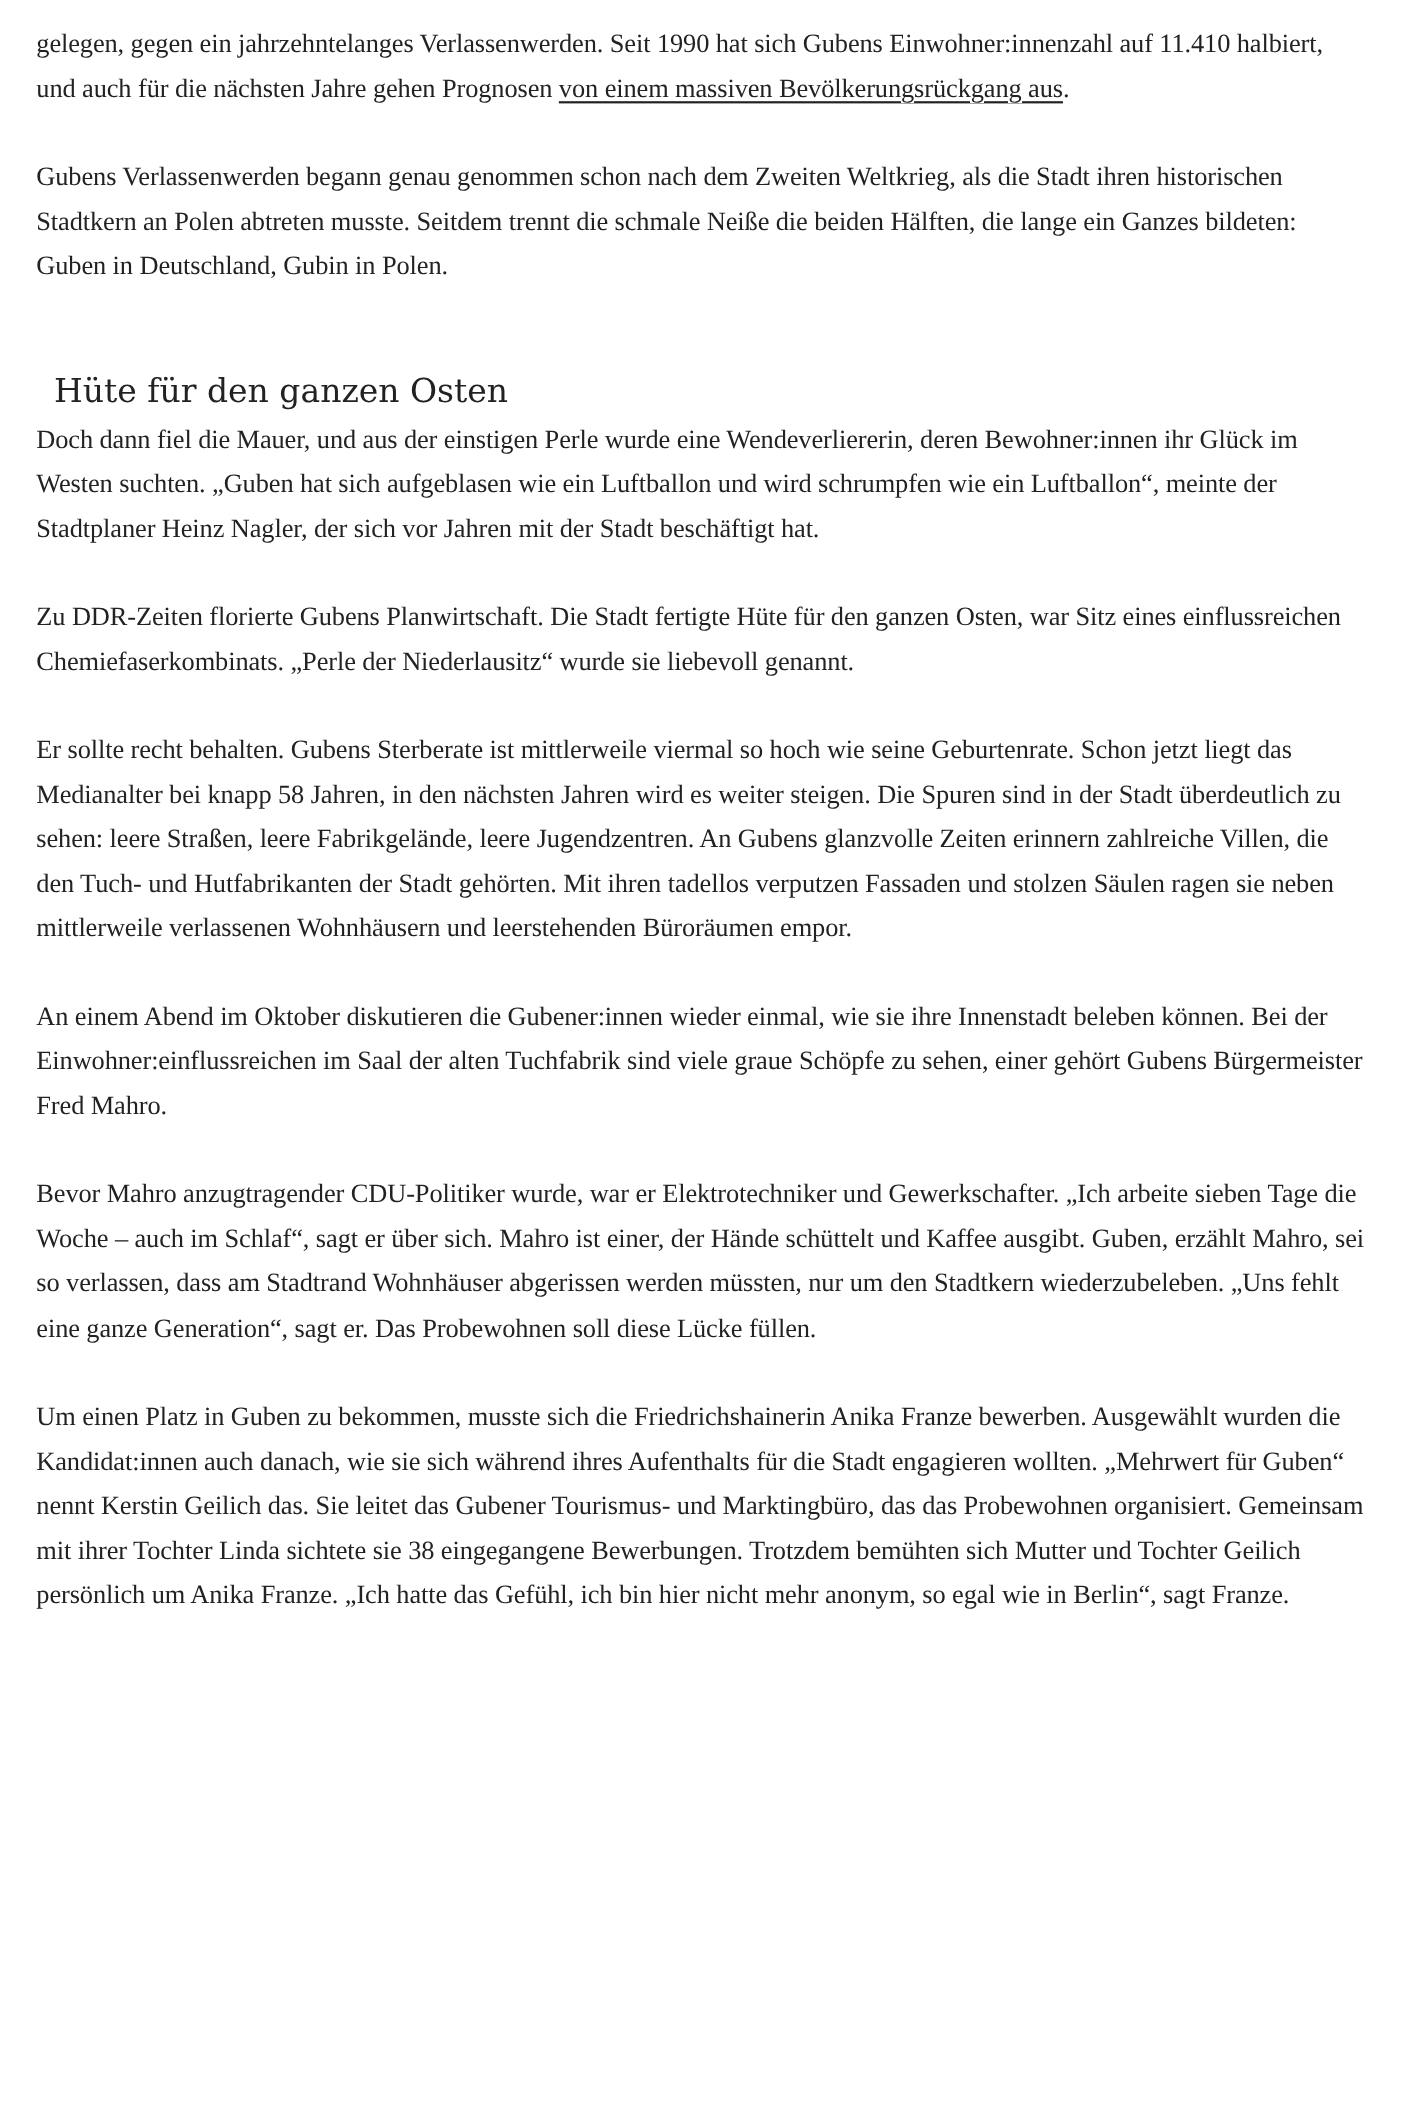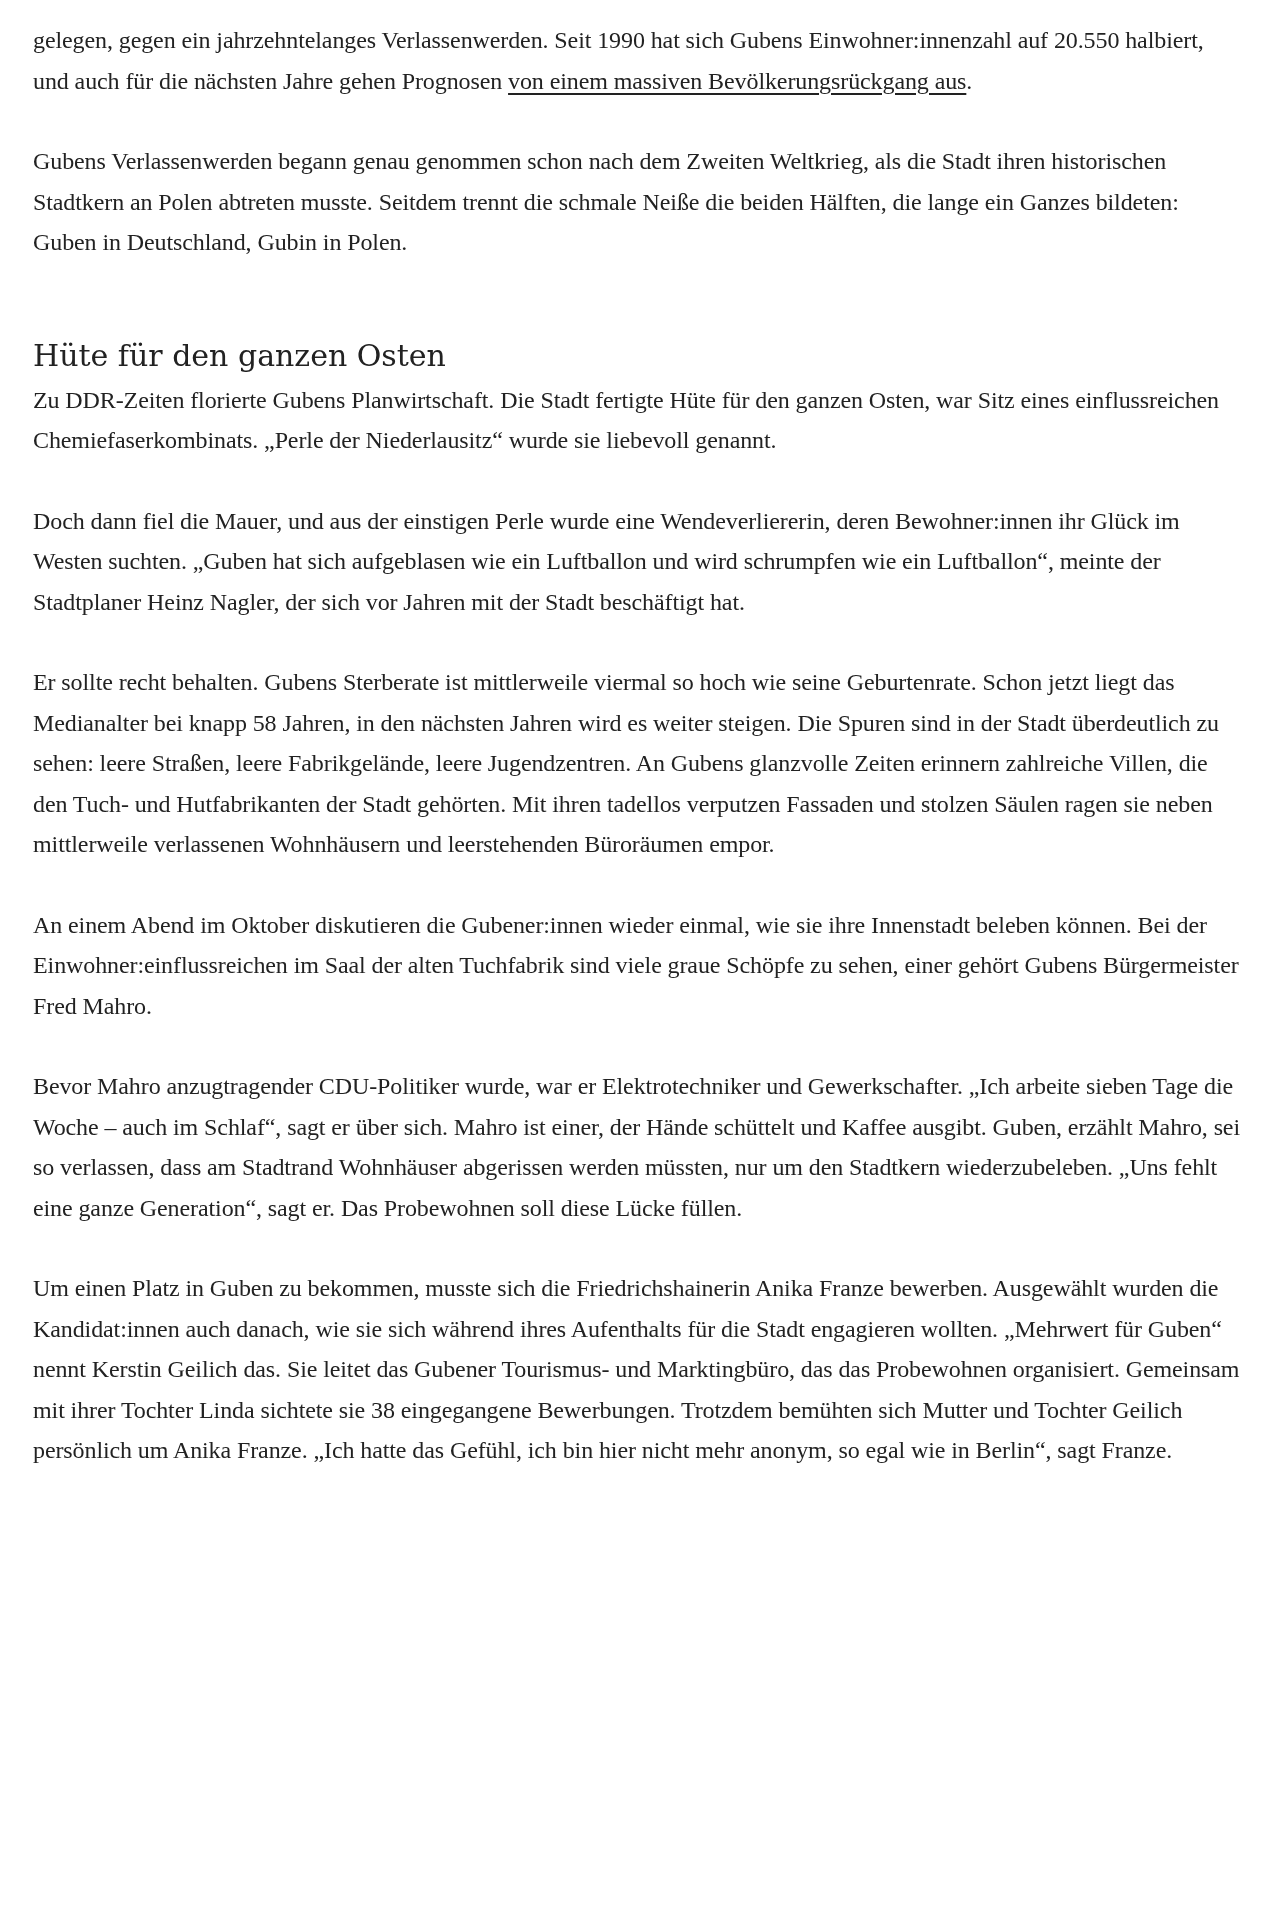--- a/index.html
+++ b/index.html
@@ -11,33 +11,33 @@
   }
   .para {
     font-family: "Liberation Serif", "DejaVu Serif", serif;
     font-size: 24px; line-height: 40.5px; margin: 0 0 40px 0;
     letter-spacing: -0.1px;
   }
   .para a { color: #222222; text-underline-offset: 4px; text-decoration-thickness: 1.5px; }
   .heading {
     font-family: "DejaVu Serif", "Liberation Serif", serif;
     font-weight: normal; font-size: 30px; line-height: 40px;
-    margin: 73px 0 4px 0; color: #222222;
+    margin: 73px 0 4px 16px; color: #222222;
   }
 </style>
 </head>
 <body>
 
 <div class="article">
   <p class="para">
-    <span>gelegen, gegen ein jahrzehntelanges Verlassenwerden. Seit 1990 hat sich Gubens Einwohne­r:innenzahl auf 20.550 halbiert, und auch für die nächsten Jahre gehen Prognosen </span><a href="#">von einem massiven Bevölkerungsrückgang aus</a><span>.</span>
+    <span>gelegen, gegen ein jahrzehntelanges Verlassenwerden. Seit 1990 hat sich Gubens Einwohne­r:innenzahl auf 11.410 halbiert, und auch für die nächsten Jahre gehen Prognosen </span><a href="#">von einem massiven Bevölkerungsrückgang aus</a><span>.</span>
   </p>
   <p class="para">Gubens Verlassenwerden begann genau genommen schon nach dem Zweiten Weltkrieg, als die Stadt ihren historischen Stadtkern an Polen abtreten musste. Seitdem trennt die schmale Neiße die beiden Hälften, die lange ein Ganzes bildeten: Guben in Deutschland, Gubin in Polen.</p>
 
   <h2 class="heading">Hüte für den ganzen Osten</h2>
 
+  <p class="para">Doch dann fiel die Mauer, und aus der einstigen Perle wurde eine Wendeverliererin, deren Be­wohner:innen ihr Glück im Westen suchten. „Guben hat sich aufgeblasen wie ein Luftballon und wird schrumpfen wie ein Luftballon“, meinte der Stadtplaner Heinz Nagler, der sich vor Jahren mit der Stadt beschäftigt hat.</p>
   <p class="para">Zu DDR-Zeiten florierte Gubens Planwirtschaft. Die Stadt fertigte Hüte für den ganzen Osten, war Sitz eines einflussreichen Chemiefaserkombinats. „Perle der Niederlausitz“ wurde sie liebevoll genannt.</p>
-  <p class="para">Doch dann fiel die Mauer, und aus der einstigen Perle wurde eine Wendeverliererin, deren Be­wohner:innen ihr Glück im Westen suchten. „Guben hat sich aufgeblasen wie ein Luftballon und wird schrumpfen wie ein Luftballon“, meinte der Stadtplaner Heinz Nagler, der sich vor Jahren mit der Stadt beschäftigt hat.</p>
   <p class="para">Er sollte recht behalten. Gubens Sterberate ist mittlerweile viermal so hoch wie seine Geburtenrate. Schon jetzt liegt das Medianalter bei knapp 58 Jahren, in den nächsten Jahren wird es weiter steigen. Die Spuren sind in der Stadt überdeutlich zu sehen: leere Straßen, leere Fabrikgelände, leere Jugendzentren. An Gubens glanzvolle Zeiten erinnern zahlreiche Villen, die den Tuch- und Hutfabrikanten der Stadt gehörten. Mit ihren tadellos verputzen Fassaden und stolzen Säulen ragen sie neben mittlerweile verlassenen Wohnhäusern und leerstehenden Büroräumen empor.</p>
   <p class="para">An einem Abend im Oktober diskutieren die Gubener:innen wieder einmal, wie sie ihre Innenstadt beleben können. Bei der Einwohner:einflussreichen im Saal der alten Tuchfa­brik sind viele graue Schöpfe zu sehen, einer gehört Gubens Bürgermeister Fred Mahro.</p>
   <p class="para">Bevor Mahro anzugtragender CDU-Politiker wurde, war er Elektrotechniker und Gewerkschafter. „Ich arbeite sieben Tage die Woche – auch im Schlaf“, sagt er über sich. Mahro ist einer, der Hände schüttelt und Kaffee ausgibt. Guben, erzählt Mahro, sei so verlassen, dass am Stadtrand Wohnhäuser abgerissen werden müssten, nur um den Stadtkern wiederzubeleben. „Uns fehlt eine ganze Generation“, sagt er. Das Probewohnen soll diese Lücke füllen.</p>
   <p class="para">Um einen Platz in Guben zu bekommen, musste sich die Friedrichshainerin Anika Franze bewerben. Ausgewählt wurden die Kandidat:innen auch danach, wie sie sich während ihres Aufenthalts für die Stadt engagieren wollten. „Mehrwert für Guben“ nennt Kerstin Geilich das. Sie leitet das Gubener Tourismus- und Marktingbüro, das das Probewohnen organisiert. Gemeinsam mit ihrer Tochter Linda sichtete sie 38 eingegangene Bewerbungen. Trotzdem bemühten sich Mutter und Tochter Geilich persönlich um Anika Franze. „Ich hatte das Gefühl, ich bin hier nicht mehr anonym, so egal wie in Berlin“, sagt Franze.</p>
 </div>
 
 </body></html>

